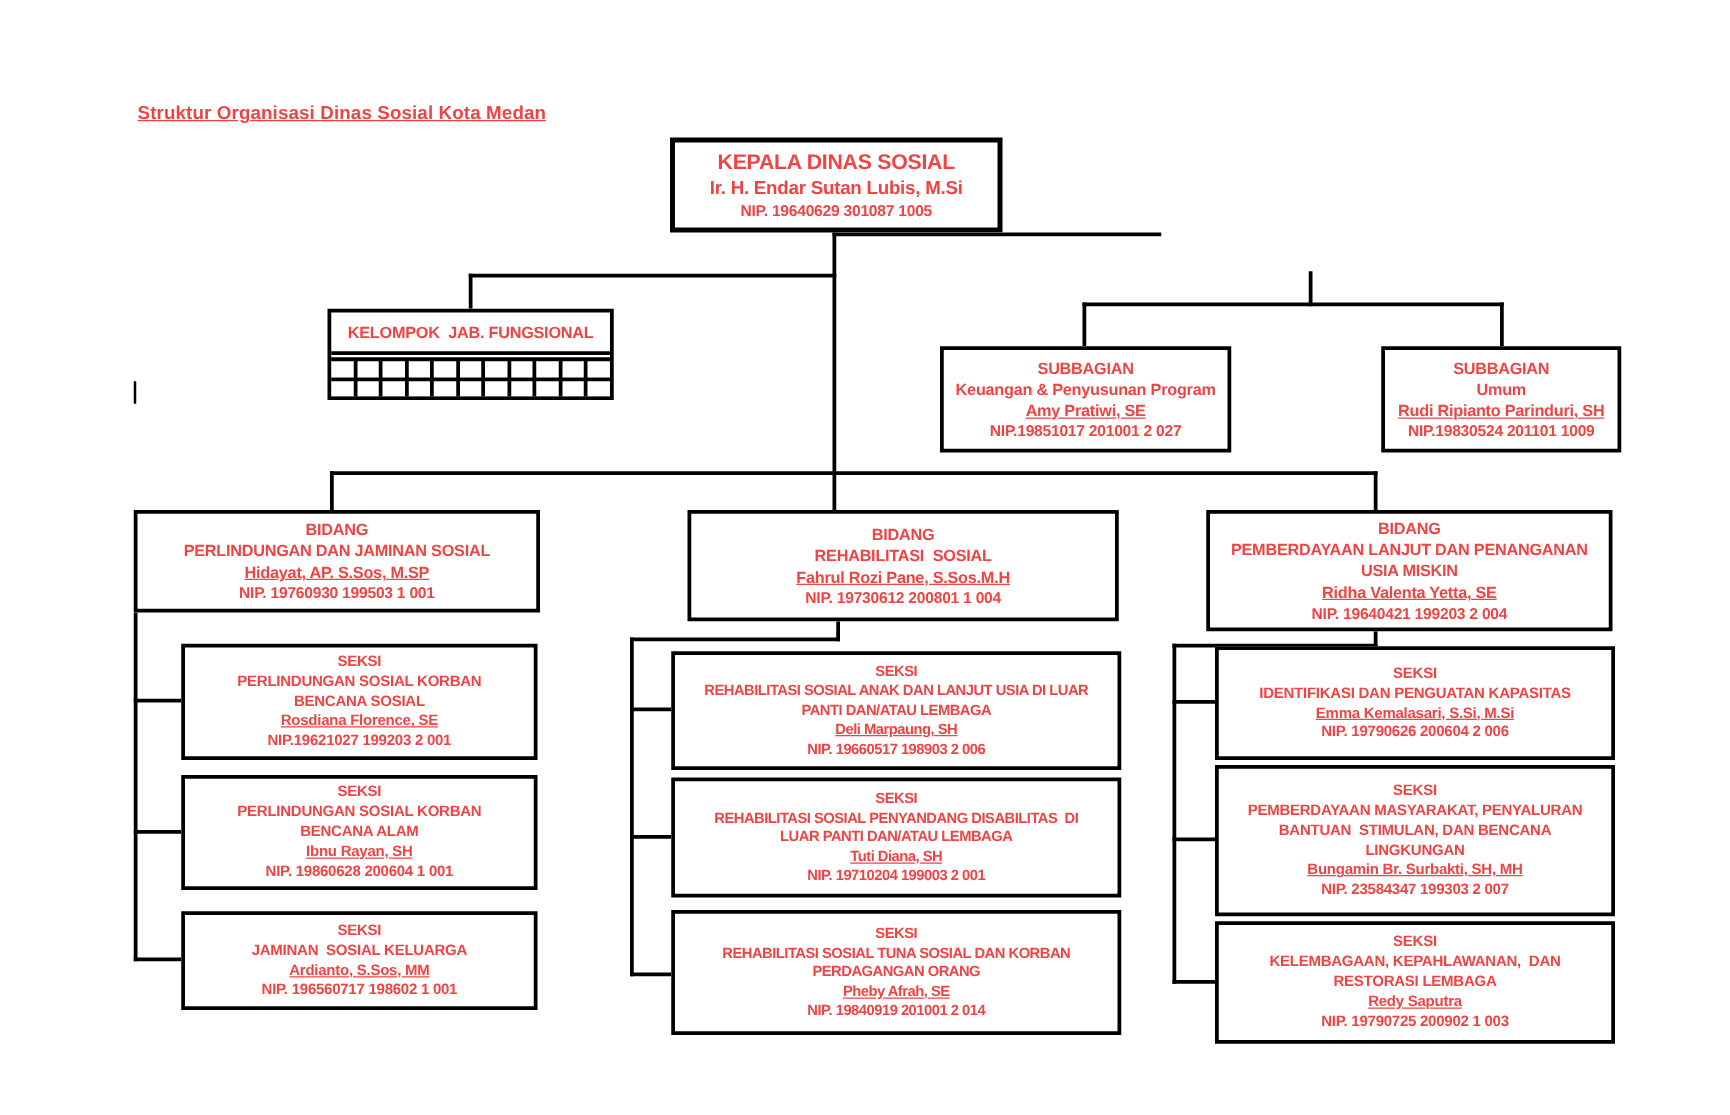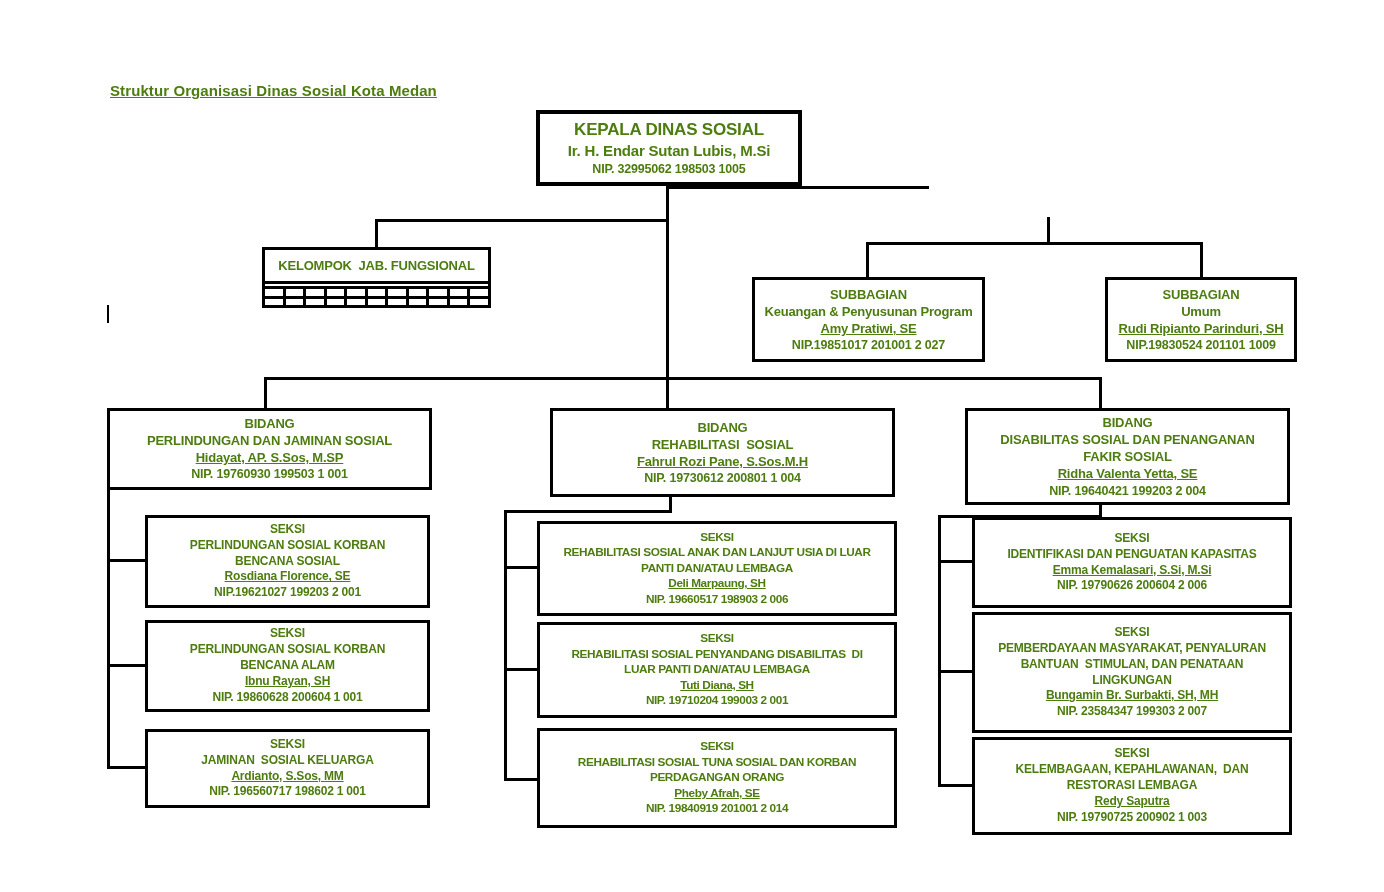--- a/index.html
+++ b/index.html
@@ -1,18 +1,18 @@
 <!DOCTYPE html>
 <html><head>
 <meta charset="utf-8">
 <style>
   html,body{margin:0;padding:0;background:#ffffff;}
   #stage{
     position:relative;width:1384px;height:892px;background:#ffffff;
-    font-family:"Liberation Sans","DejaVu Sans",sans-serif;color:#4d7c0f;
+    font-family:"Liberation Sans","DejaVu Sans",sans-serif;color:#ef4444;
     overflow:hidden;
   }
   .chart-title{
     position:absolute;left:110px;top:82px;font-size:15px;font-weight:bold;
     text-decoration:underline;letter-spacing:0.1px;
   }
   .node{
     position:absolute;background:#fff;border:3px solid #000;
     display:flex;flex-direction:column;justify-content:center;align-items:center;
     text-align:center;font-weight:bold;line-height:1.32;letter-spacing:-0.2px;
@@ -86,25 +86,25 @@
   <div class="line" style="left:938px;top:515px;width:3px;height:272px;"></div>
   <div class="line" style="left:938px;top:560px;width:34px;height:3px;"></div>
   <div class="line" style="left:938px;top:670px;width:34px;height:3px;"></div>
   <div class="line" style="left:938px;top:784px;width:34px;height:3px;"></div>
 
   <div class="line" style="left:107px;top:305px;width:2px;height:18px;"></div>
 
   <div class="node kepala" style="left:536px;top:82px;width:266px;height:76px;margin-top:28px;">
       <div class="ln ln-big-title">KEPALA DINAS SOSIAL</div>
       <div class="ln ln-big-name">Ir. H. Endar Sutan Lubis, M.Si</div>
-      <div class="ln ln-nip">NIP. 32995062 198503 1005</div>
-    </div>
-
-
-  <div class="kelompok" style="left:262px;top:247px;width:229px;height:61px;">
+      <div class="ln ln-nip">NIP. 19640629 301087 1005</div>
+    </div>
+
+
+  <div class="kelompok" style="left:262px;top:247px;width:229px;height:73px;">
     <div class="kel-title">KELOMPOK  JAB. FUNGSIONAL</div>
     <div class="kel-grid" style="grid-template-columns: repeat(11, 1fr);">
         <div class="kel-cell"></div>
         <div class="kel-cell"></div>
         <div class="kel-cell"></div>
         <div class="kel-cell"></div>
         <div class="kel-cell"></div>
         <div class="kel-cell"></div>
         <div class="kel-cell"></div>
         <div class="kel-cell"></div>
@@ -148,22 +148,22 @@
 
   <div class="node" style="left:550px;top:408px;width:345px;height:89px;">
       <div class="ln ln-title">BIDANG</div>
       <div class="ln ln-text">REHABILITASI  SOSIAL</div>
       <div class="ln ln-name">Fahrul Rozi Pane, S.Sos.M.H</div>
       <div class="ln ln-nip">NIP. 19730612 200801 1 004</div>
     </div>
 
   <div class="node" style="left:965px;top:408px;width:325px;height:97px;">
       <div class="ln ln-title">BIDANG</div>
-      <div class="ln ln-text">DISABILITAS SOSIAL DAN PENANGANAN</div>
-      <div class="ln ln-text">FAKIR SOSIAL</div>
+      <div class="ln ln-text">PEMBERDAYAAN LANJUT DAN PENANGANAN</div>
+      <div class="ln ln-text">USIA MISKIN</div>
       <div class="ln ln-name">Ridha Valenta Yetta, SE</div>
       <div class="ln ln-nip">NIP. 19640421 199203 2 004</div>
     </div>
 
   <div class="node seksi" style="left:145px;top:515px;width:285px;height:93px;">
       <div class="ln ln-title">SEKSI</div>
       <div class="ln ln-text">PERLINDUNGAN SOSIAL KORBAN</div>
       <div class="ln ln-text">BENCANA SOSIAL</div>
       <div class="ln ln-name">Rosdiana Florence, SE</div>
       <div class="ln ln-nip">NIP.19621027 199203 2 001</div>
@@ -211,21 +211,21 @@
   <div class="node seksi" style="left:972px;top:517px;width:320px;height:91px;">
       <div class="ln ln-title">SEKSI</div>
       <div class="ln ln-text">IDENTIFIKASI DAN PENGUATAN KAPASITAS</div>
       <div class="ln ln-name">Emma Kemalasari, S.Si, M.Si</div>
       <div class="ln ln-nip">NIP. 19790626 200604 2 006</div>
     </div>
 
   <div class="node seksi" style="left:972px;top:612px;width:320px;height:121px;">
       <div class="ln ln-title">SEKSI</div>
       <div class="ln ln-text">PEMBERDAYAAN MASYARAKAT, PENYALURAN</div>
-      <div class="ln ln-text">BANTUAN  STIMULAN, DAN PENATAAN</div>
+      <div class="ln ln-text">BANTUAN  STIMULAN, DAN BENCANA</div>
       <div class="ln ln-text">LINGKUNGAN</div>
       <div class="ln ln-name">Bungamin Br. Surbakti, SH, MH</div>
       <div class="ln ln-nip">NIP. 23584347 199303 2 007</div>
     </div>
 
   <div class="node seksi" style="left:972px;top:737px;width:320px;height:98px;">
       <div class="ln ln-title">SEKSI</div>
       <div class="ln ln-text">KELEMBAGAAN, KEPAHLAWANAN,  DAN</div>
       <div class="ln ln-text">RESTORASI LEMBAGA</div>
       <div class="ln ln-name">Redy Saputra</div>

